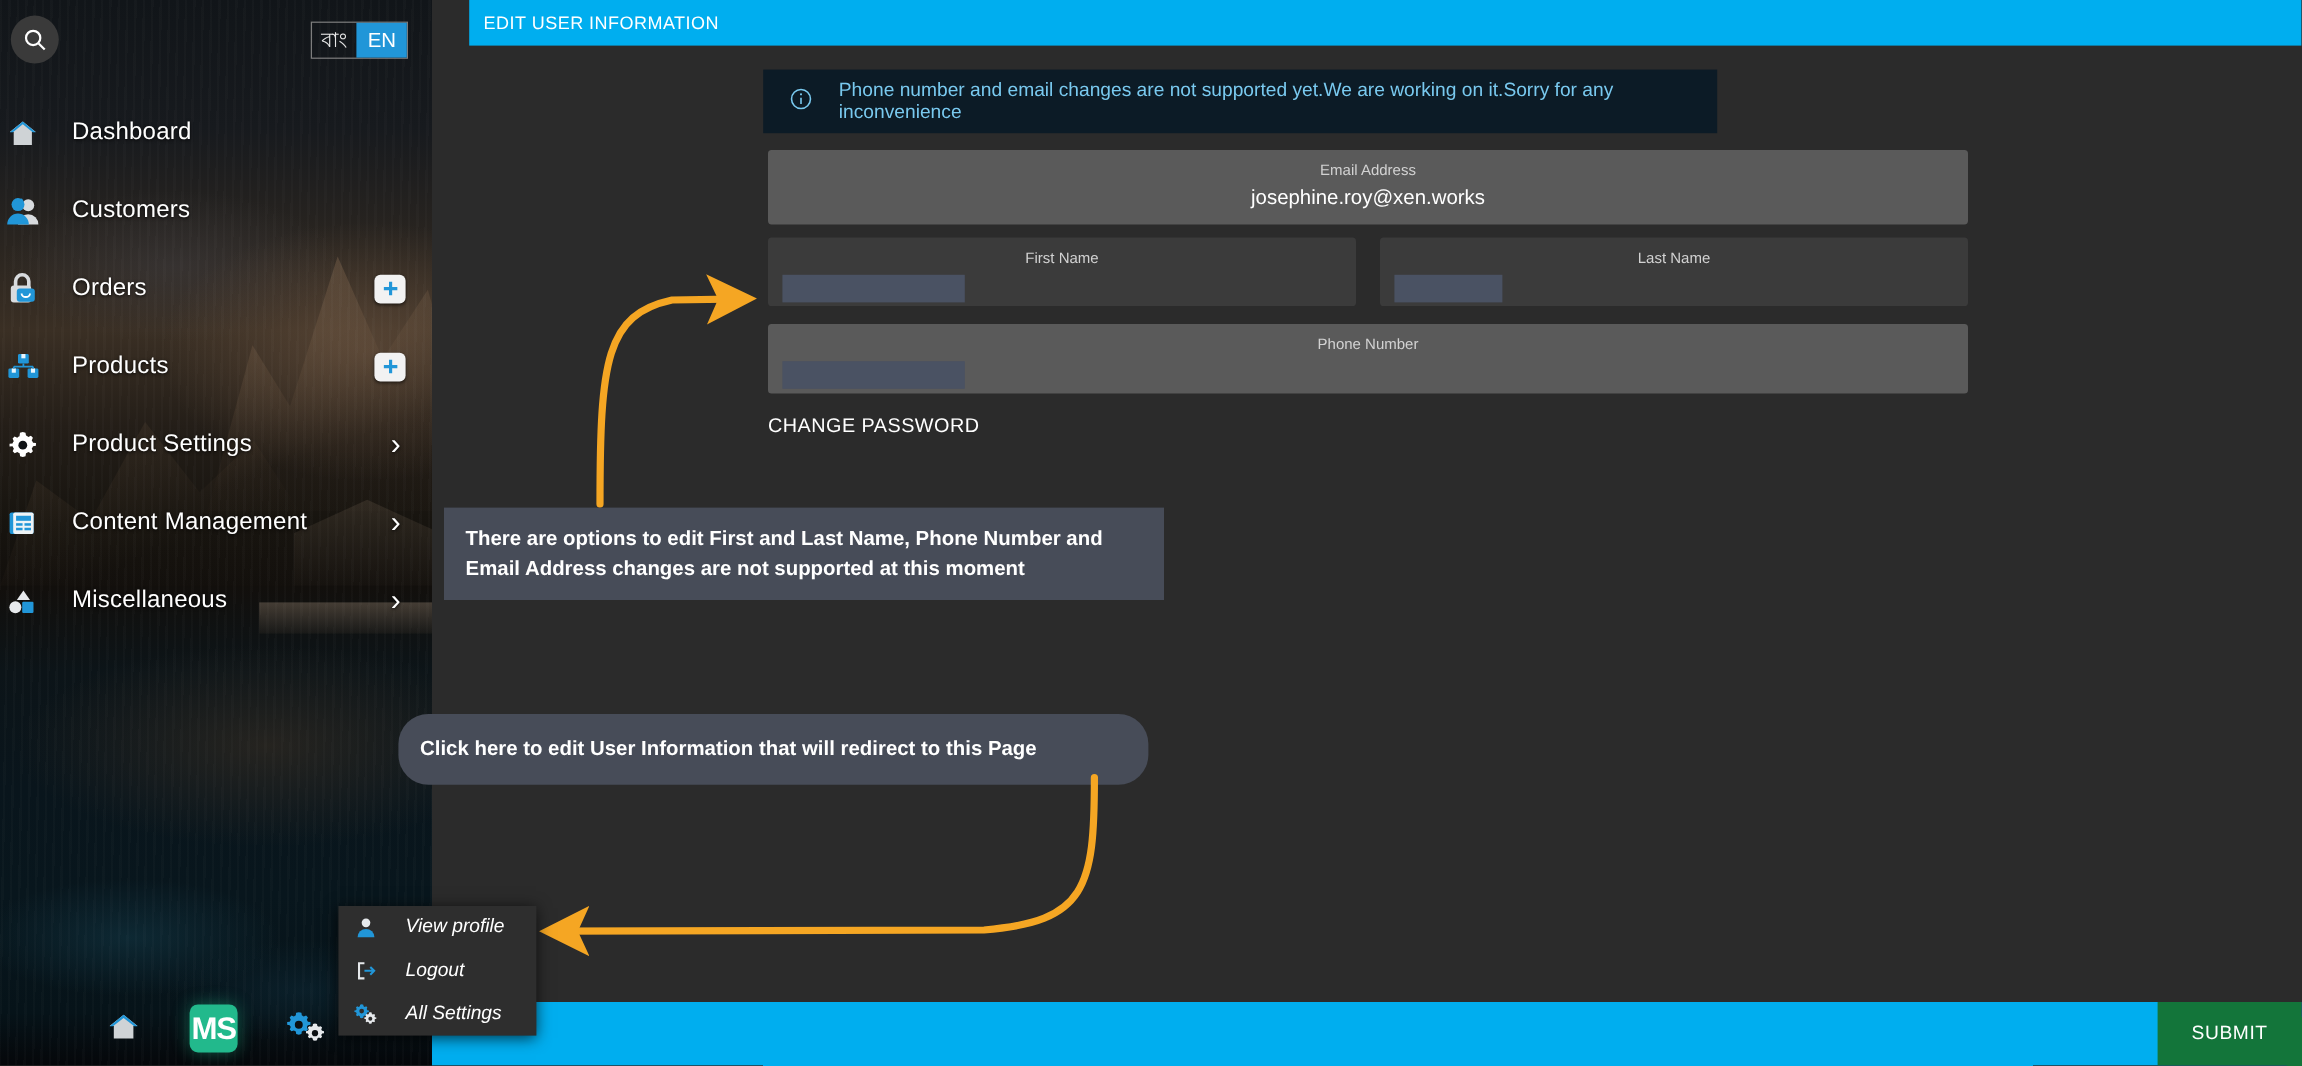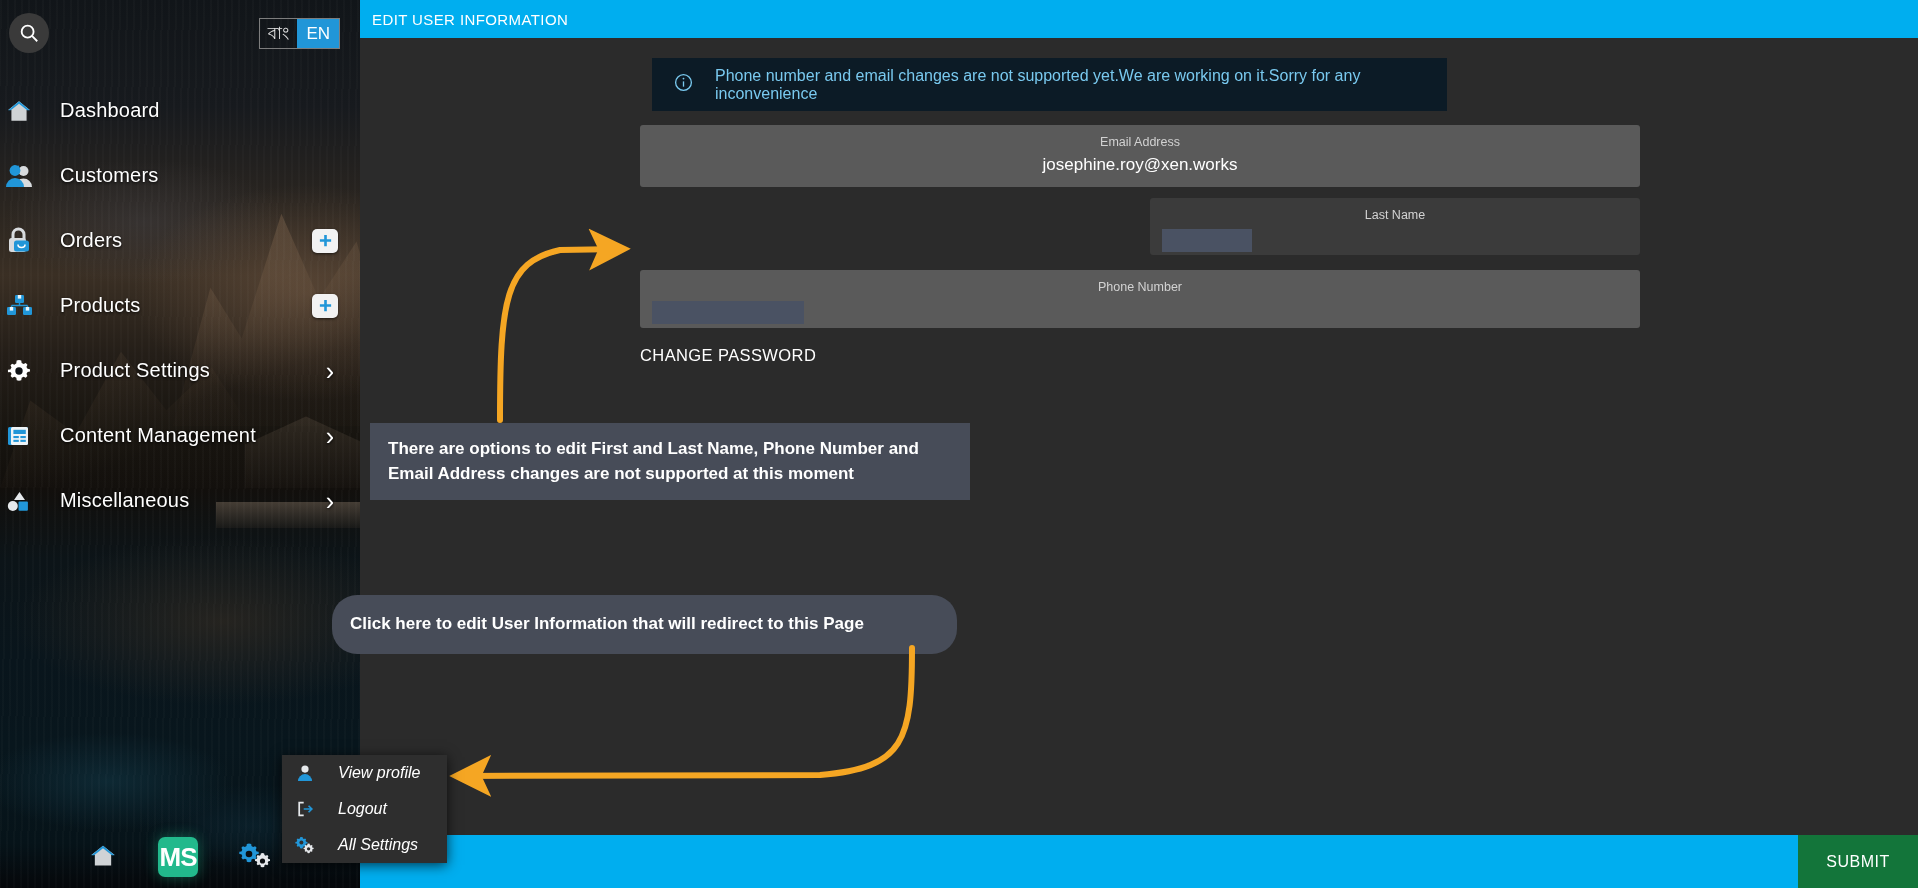--- a/index.html
+++ b/index.html
@@ -132,28 +132,28 @@
   .ctx-txt { margin-left: 22px; white-space: nowrap; font-style: italic; }
 
   
   #main {
     position: absolute; left: 360px; top: 0;
     width: 1558px; height: 888px;
     background: #2b2b2b;
   }
   #topbar {
     height: 38px; background: #00aeef;
-    display: flex; align-items: center; padding-left: 12px;
+    display: flex; align-items: center; padding-left: 12px; margin-left: 31px;
   }
   #topbar .t {
     color: #fff; font-size: 15px; letter-spacing: 0.4px;
   }
 
   .infobar {
-    position: absolute; left: 292px; top: 58px;
+    position: absolute; left: 276px; top: 58px;
     width: 795px; height: 53px;
     background: #0c1b26;
     display: flex; align-items: center; padding-left: 22px;
   }
   .infobar .msg {
     color: #79c9ef; font-size: 16px; margin-left: 22px;
   }
 
   .field {
     position: absolute;
@@ -408,20 +408,24 @@
         </svg>
       </span>
       <span class="msg">Phone number and email changes are not supported yet.We are working on it.Sorry for any inconvenience</span>
     </div>
 
     <div class="field" id="f-email">
       <div class="lbl">Email Address</div>
       <div class="val">josephine.roy@xen.works</div>
     </div>
 
+    <div class="field" id="f-first">
+      <div class="lbl">First Name</div>
+      <div class="inp"></div>
+    </div>
 
     <div class="field" id="f-last">
       <div class="lbl">Last Name</div>
       <div class="inp" style="width:90px"></div>
     </div>
 
     <div class="field" id="f-phone">
       <div class="lbl">Phone Number</div>
       <div class="inp"></div>
     </div>

